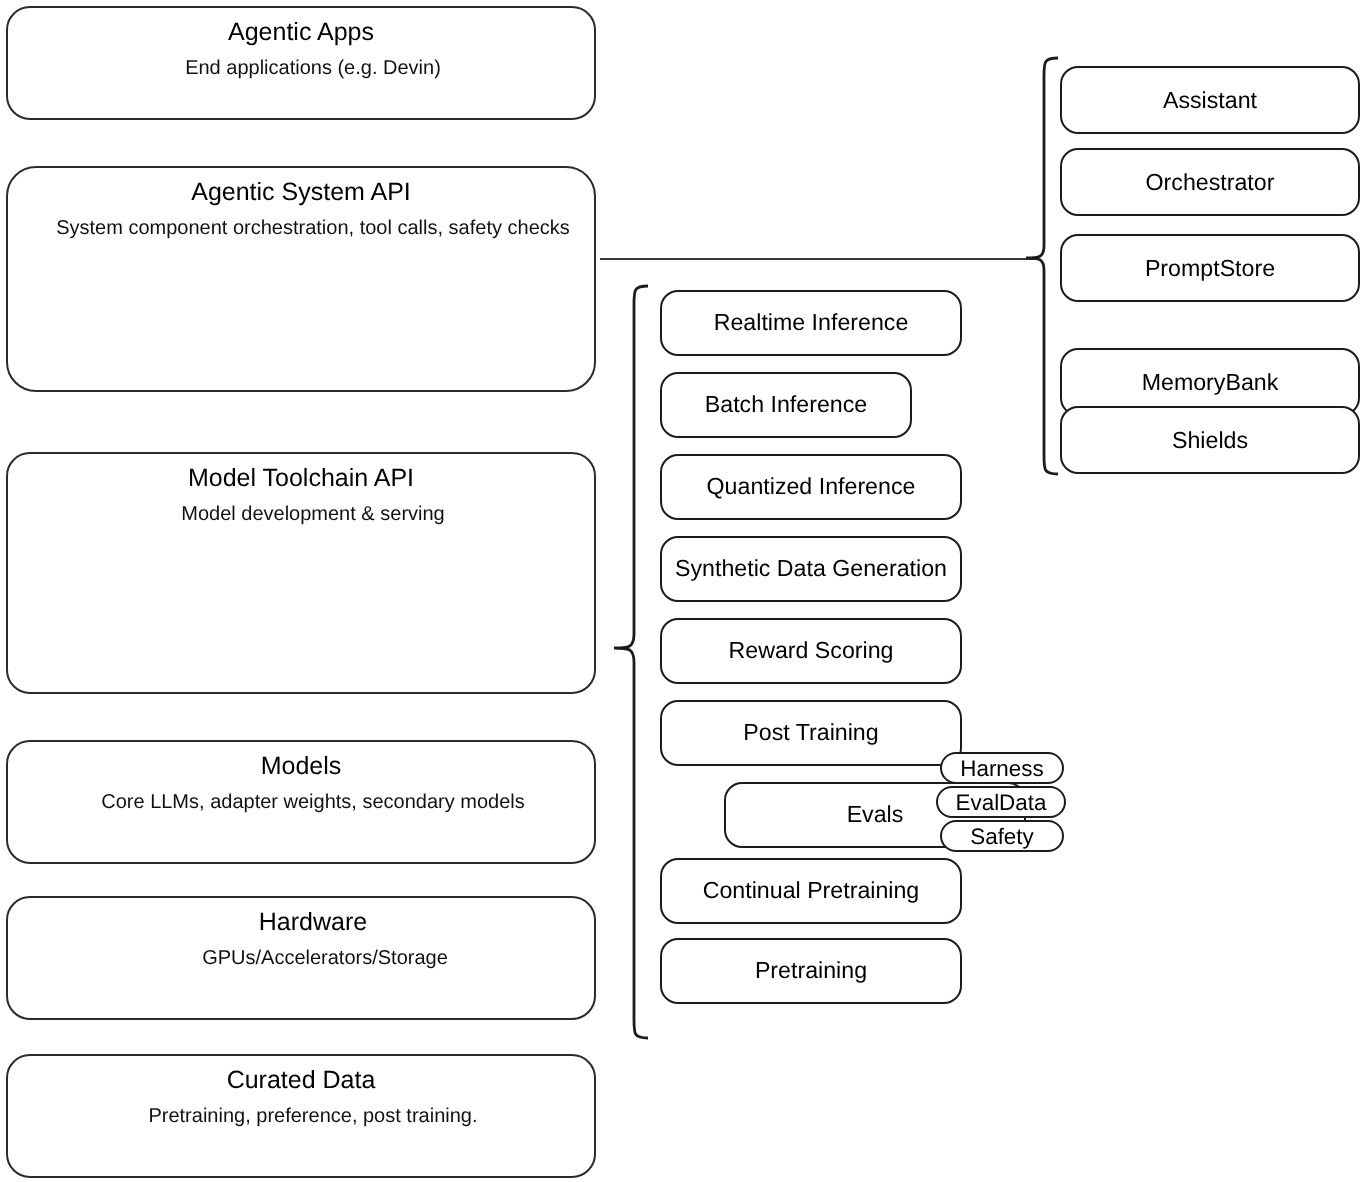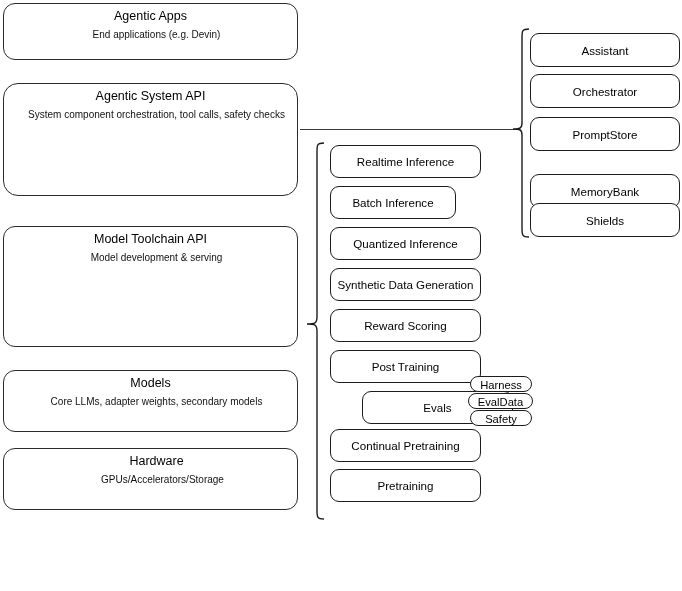--- a/index.html
+++ b/index.html
@@ -114,20 +114,24 @@
   <div class="layer-box" style="left:3px; top:370px; width:295px; height:62px;">
     <div class="layer-title">Models</div>
     <div class="layer-sub">Core LLMs, adapter weights, secondary models</div>
   </div>
 
   <div class="layer-box" style="left:3px; top:448px; width:295px; height:62px;padding-left:22px;">
     <div class="layer-title">Hardware</div>
     <div class="layer-sub">GPUs/Accelerators/Storage</div>
   </div>
 
+  <div class="layer-box" style="left:3px; top:527px; width:295px; height:62px;">
+    <div class="layer-title">Curated Data</div>
+    <div class="layer-sub">Pretraining, preference, post training.</div>
+  </div>
 
   <div class="hline" style="left:300px; top:129px; width:219px;"></div>
 
   <div class="brace" style="left:512px; top:28px; width:18px; height:210px;">
     <svg width="18" height="210" viewBox="0 0 18 210">
       <path d="M17 1 C10 1 10 3 10 10 L10 95 C10 101 7 101 1 101 C7 101 10 101 10 107 L10 200 C10 207 10 209 17 209" fill="none" stroke="#1c1c1c" stroke-width="1.4"></path>
     </svg>
   </div>
 
   <div class="cap-box" style="left:530px; top:33px; width:150px; height:34px;">

